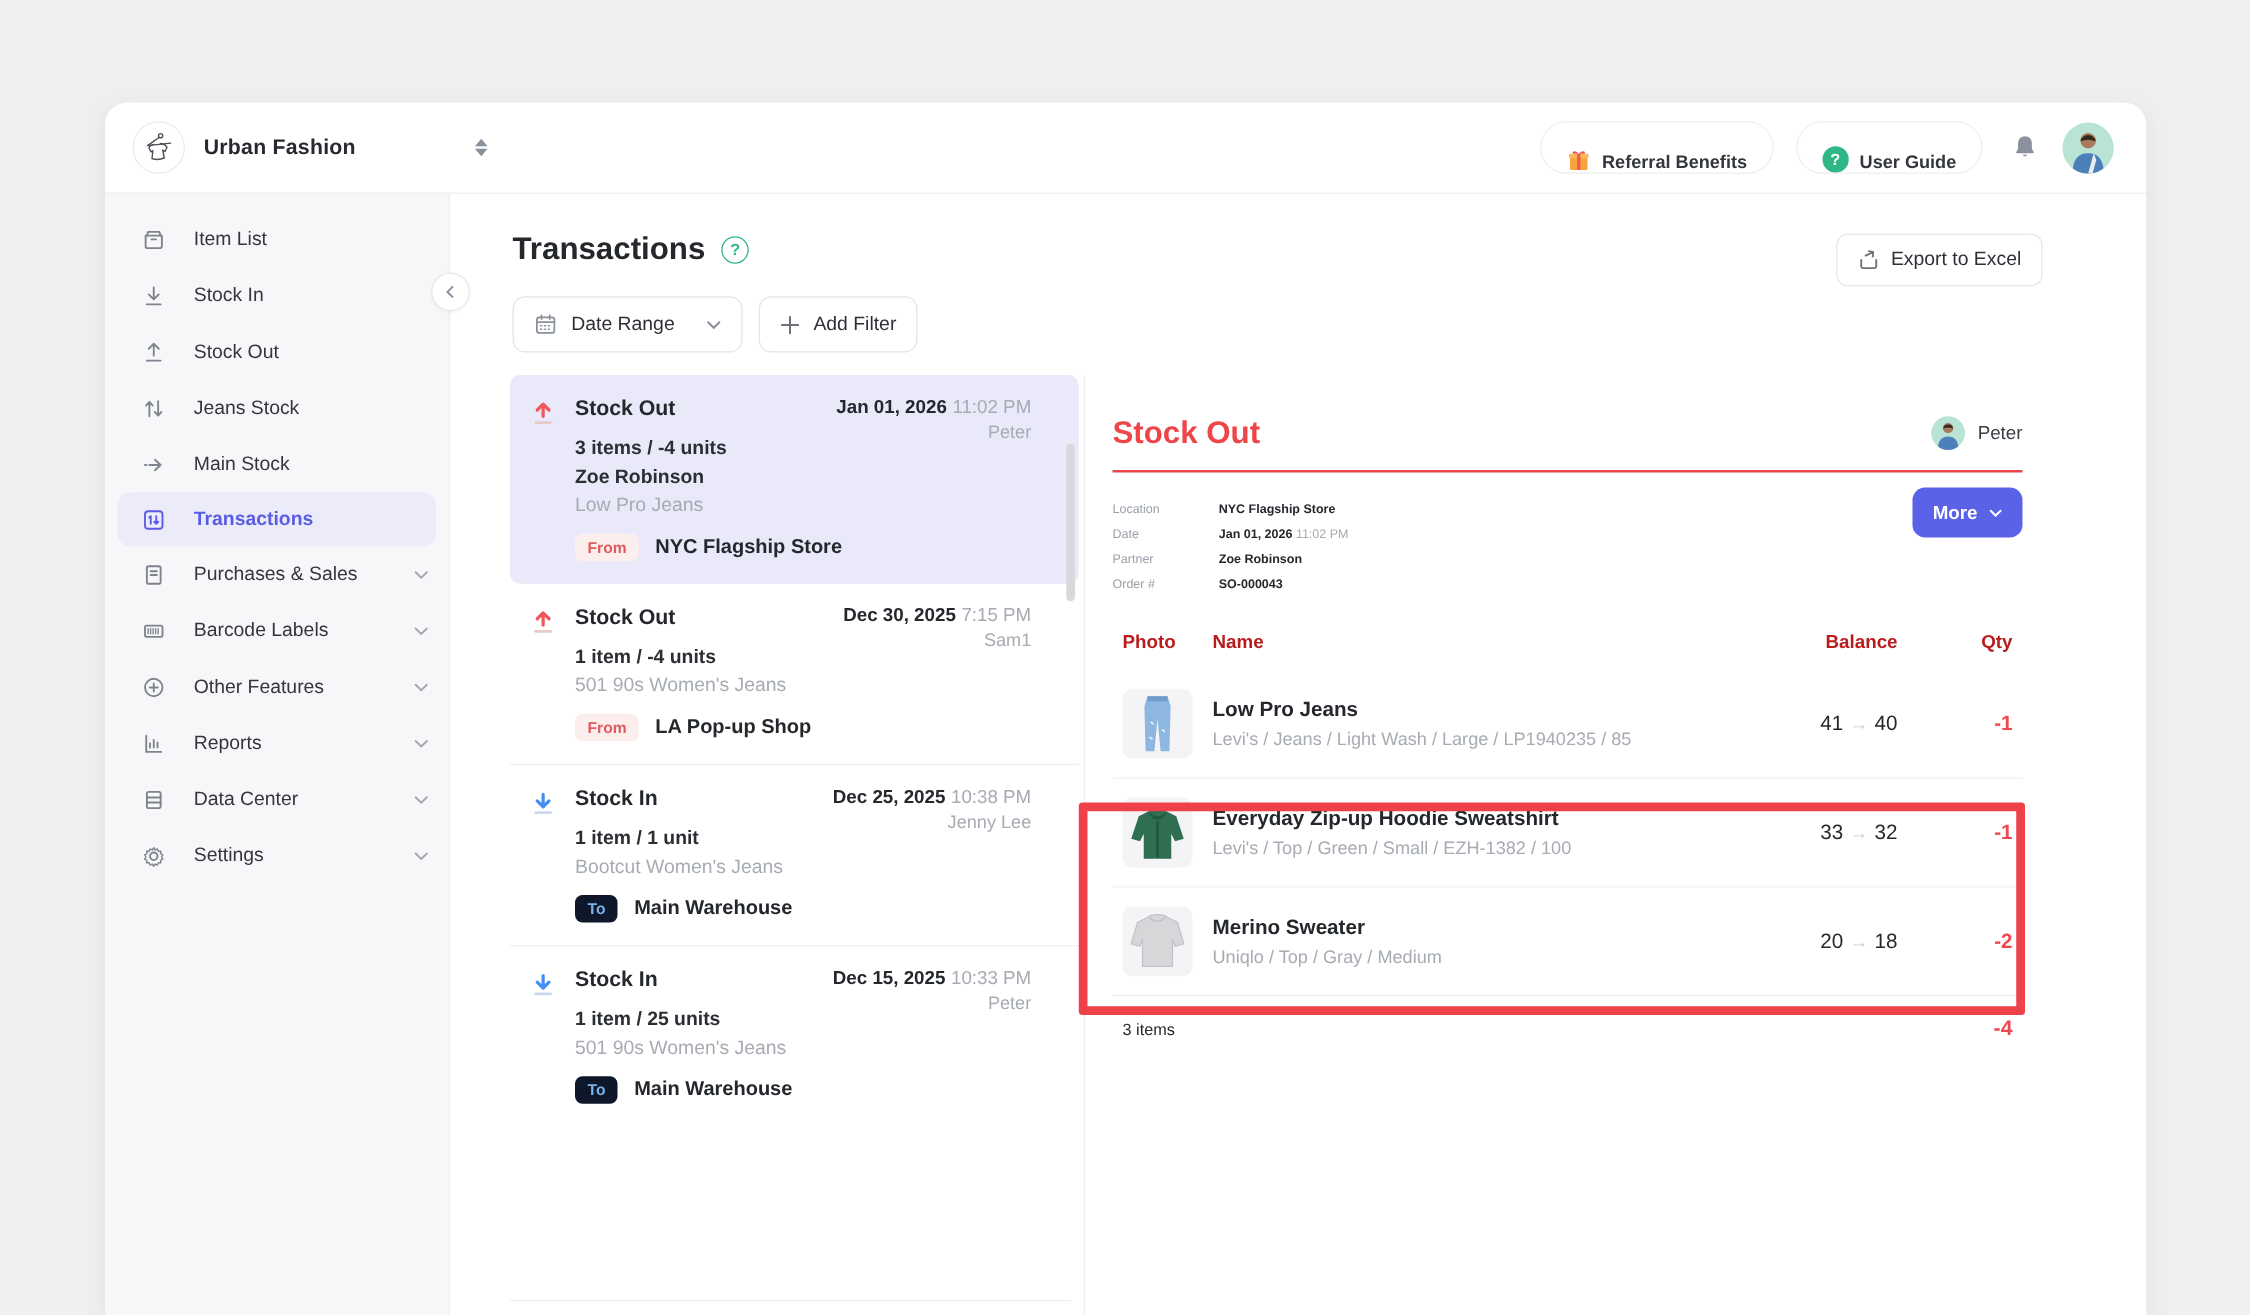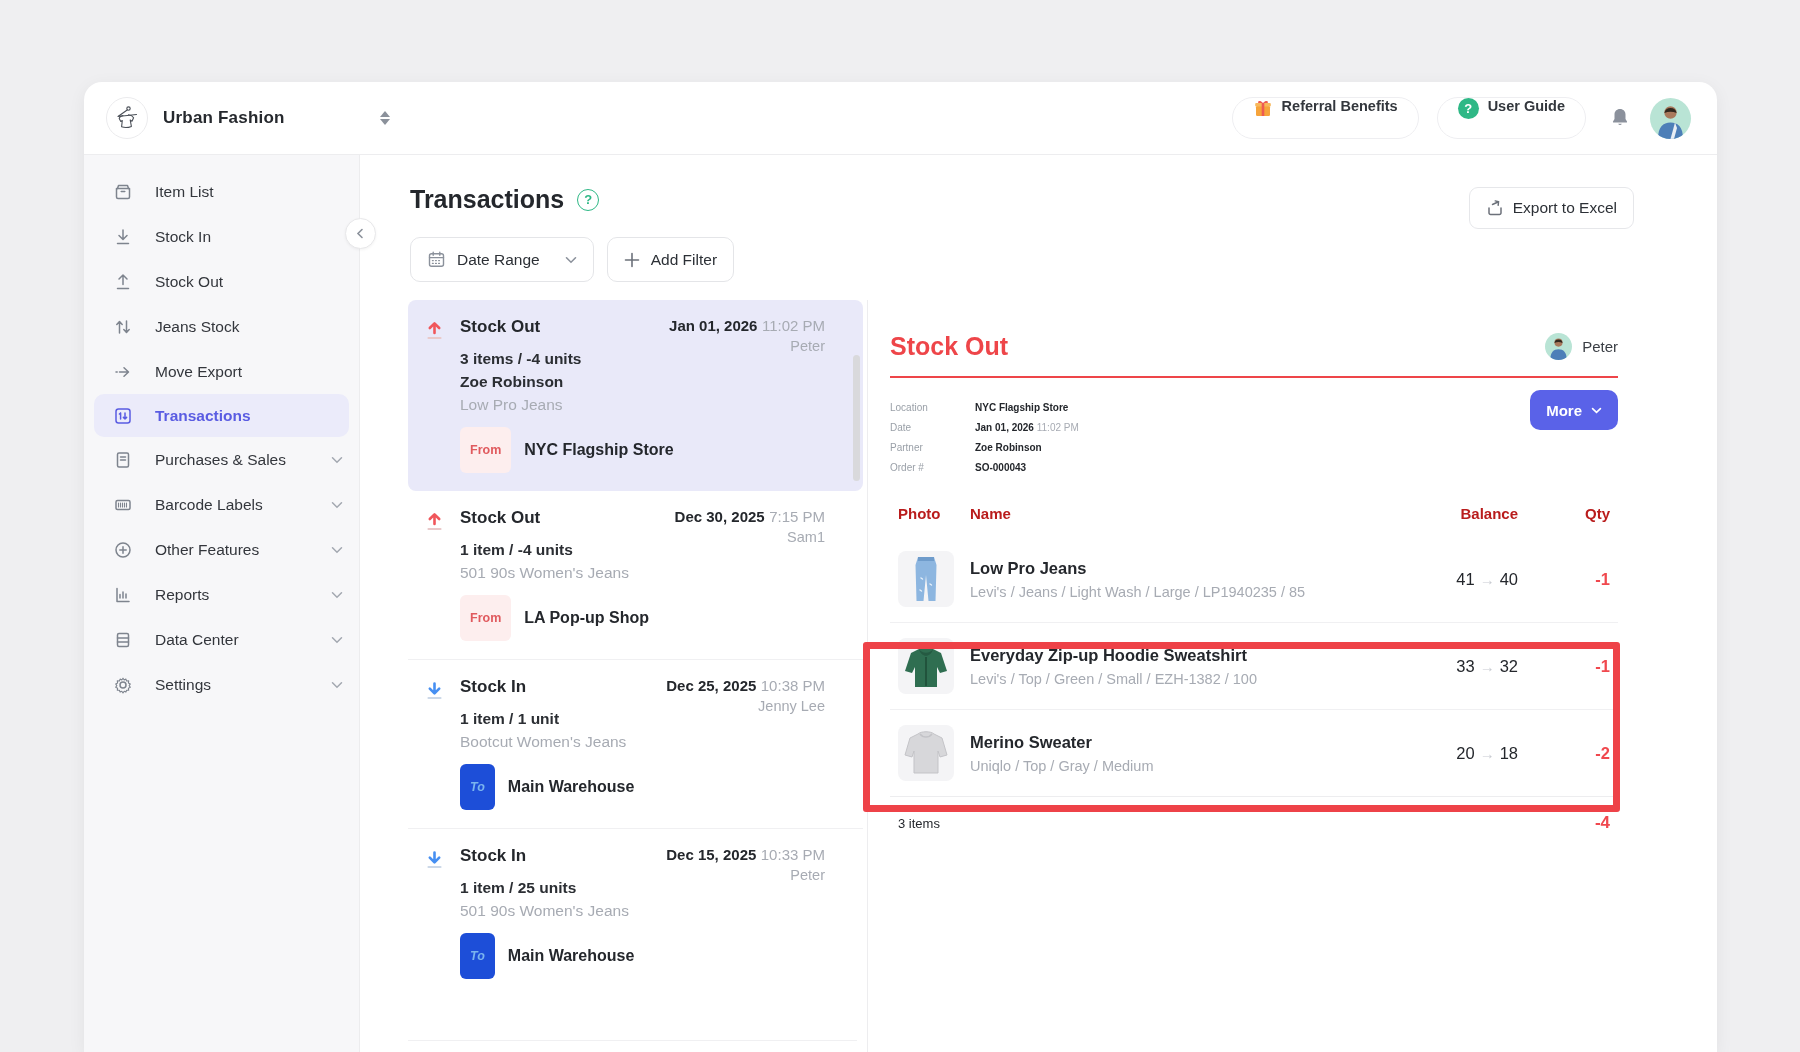--- a/index.html
+++ b/index.html
@@ -26,21 +26,21 @@
     width:42px; height:42px; border-radius:50%; border:1px solid #ebebed;
     display:flex; align-items:center; justify-content:center; background:#fff;
   }
   .brand-name { font-size:17px; font-weight:700; margin-left:15px; color:#26292e; letter-spacing:.2px; }
   .ws-switch { margin-left:95px; display:flex; flex-direction:column; gap:2px; cursor:pointer; }
   .ws-switch .tri-up { width:0;height:0;border-left:5px solid transparent;border-right:5px solid transparent;border-bottom:6px solid #8b919b; }
   .ws-switch .tri-dn { width:0;height:0;border-left:5px solid transparent;border-right:5px solid transparent;border-top:6px solid #8b919b; }
   .topbar-right { margin-left:auto; display:flex; align-items:center; gap:18px; }
   .pill-btn {
     height:42px; border:1px solid #eeeef1; border-radius:22px; background:#fff;
-    display:flex; align-items:flex-start; gap:9px; padding:0 20px;
+    display:flex; align-items:flex-end; gap:9px; padding:0 20px;
     font-size:14.5px; font-weight:700; color:#33373d; cursor:pointer;
   }
   .q-badge {
     width:21px;height:21px;border-radius:50%;background:#2fb886;color:#fff;
     font-size:13px;font-weight:700;display:flex;align-items:center;justify-content:center;
   }
   .bell { margin-left:4px; cursor:pointer; display:flex; }
   .avatar {
     width:41px;height:41px;border-radius:50%;background:#b9e4d5;overflow:hidden;
     display:flex;align-items:flex-end;justify-content:center;cursor:pointer;
@@ -107,23 +107,23 @@
   .txn-body { margin-left:14px; flex:1; min-width:0; }
   .txn-title { font-size:17px; font-weight:700; color:#24272c; }
   .txn-meta { margin-top:10px; font-size:15.5px; line-height:23px; }
   .txn-meta .strong { color:#2b2e33; font-weight:600; }
   .txn-meta .dim { color:#a7abb3; }
   .txn-when { position:absolute; right:38px; top:17px; text-align:right; }
   .txn-date { font-size:15px; font-weight:700; color:#24272c; }
   .txn-time { font-size:15px; color:#a7abb3; font-weight:400; }
   .txn-user { font-size:14.5px; color:#a7abb3; margin-top:3px; }
   .txn-loc { margin-top:11px; display:flex; align-items:center; gap:13px; }
-  .tag { font-size:12.5px; font-weight:600; padding:16px 10px; border-radius:6px; }
+  .tag { font-size:12.5px; font-weight:600; padding:4px 10px; border-radius:6px; }
   .tag.from { background:#fdeeee; color:#e05a5e; }
-  .tag.to { background:#1d4ed8; color:#7ab4ee;font-style:italic; }
+  .tag.to { background:#0f172a; color:#7ab4ee; }
   .loc-name { font-size:16px; font-weight:600; color:#24272c; }
   .list-scrollbar {
     position:absolute; right:7px; top:55px; width:7px; height:126px;
     background:#d9d9dc; border-radius:4px;
   }
   .list-bottom-line { position:absolute; left:48px; right:10px; bottom:11px; height:1px; background:#f0f0f2; }
   
   .detail-pane { flex:1; padding:32px 99px 0 22px; position:relative; min-width:0; }
   .detail-head { display:flex; align-items:center; }
   .detail-title { font-size:25px; font-weight:700; color:#ee4549; }
@@ -244,21 +244,21 @@
           </svg>
         </span>
         <span class="side-label">Jeans Stock</span>
       </div>
       <div class="side-item">
         <span class="side-icon">
           <svg width="20" height="20" viewBox="0 0 20 20" fill="none" stroke-width="1.5" stroke-linecap="round" stroke-linejoin="round">
             <path d="M3 10 h1.2 M6.5 10 h7.5 M11 5.8 15.5 10 11 14.2"></path>
           </svg>
         </span>
-        <span class="side-label">Move Export</span>
+        <span class="side-label">Main Stock</span>
       </div>
       <div class="side-item selected">
         <span class="side-icon">
           <svg width="20" height="20" viewBox="0 0 20 20" fill="none" stroke-width="1.5" stroke-linecap="round" stroke-linejoin="round">
             <rect x="3" y="3" width="14" height="14" rx="2.5"></rect>
             <path d="M7.6 7 v6 M7.6 7 l-1.2 1 M12 7 v6 M10.4 11.4 12 13 13.6 11.4"></path>
           </svg>
         </span>
         <span class="side-label">Transactions</span>
       </div>

